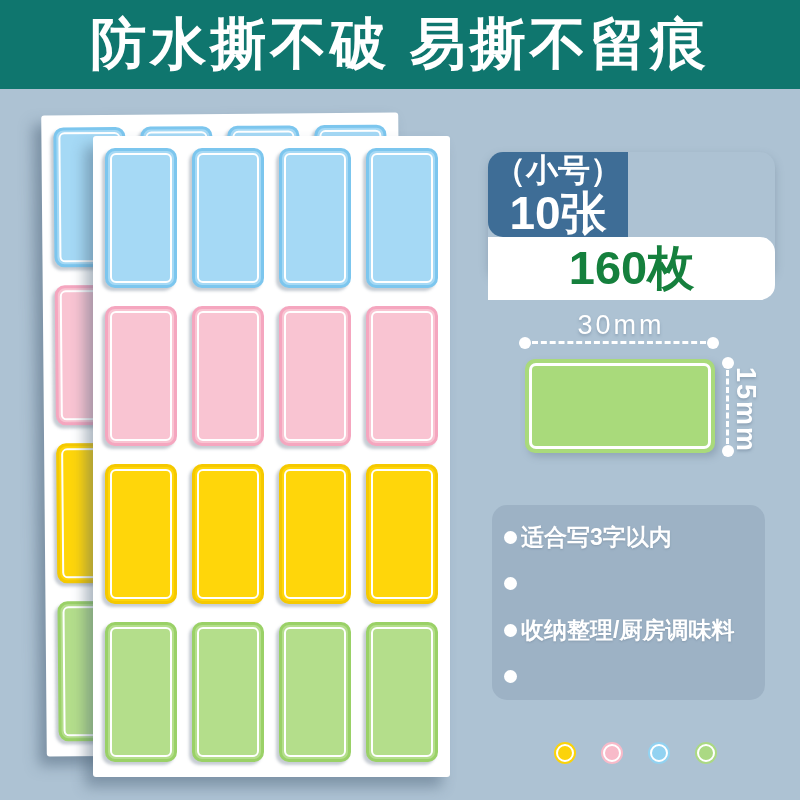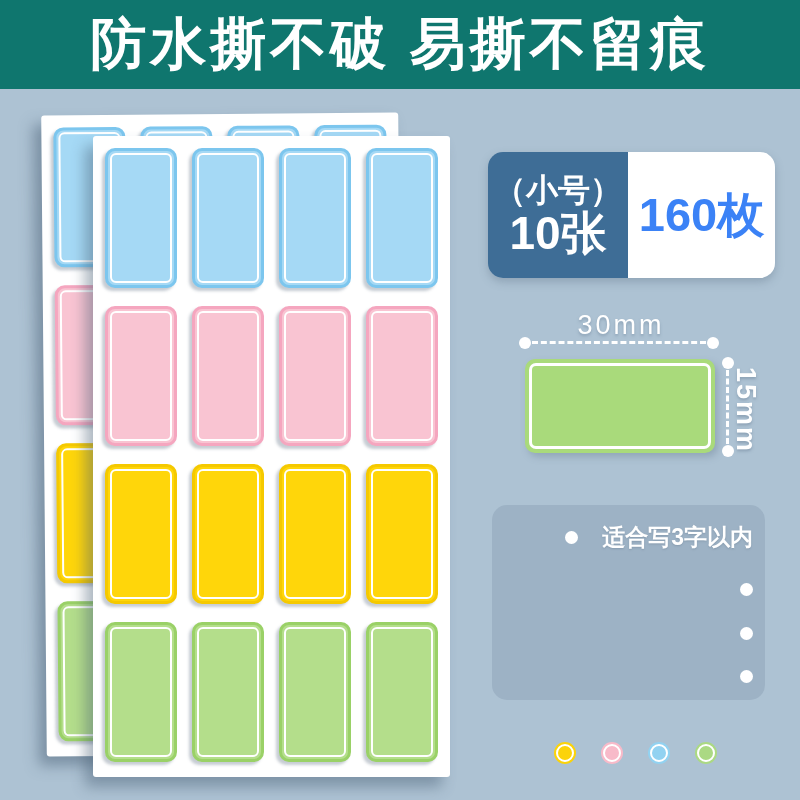--- a/index.html
+++ b/index.html
@@ -35,21 +35,21 @@
     position:relative; border-radius:10px; border:3px solid transparent; box-sizing:border-box;
     box-shadow:-3px 3px 3px rgba(105,120,140,.38);
   }
   .label-cell::after {
     content:""; position:absolute; inset:2px; border:2px solid #fff; border-radius:6px;
   }
 
   
   .size-badge {
     position:absolute; left:488px; top:152px; width:287px; height:126px;
-    display:flex; border-radius:15px; box-shadow:0 4px 9px rgba(88,110,130,.35);
+    display:flex; border-radius:15px; box-shadow:0 4px 9px rgba(88,110,130,.35);flex-direction:column;
   }
   .badge-left {
     width:140px; height:100%; border-radius:15px 0 0 15px; color:#fff;
     display:flex; flex-direction:column; align-items:center; justify-content:center;
   }
   .badge-line1 { font-size:32px; font-weight:bold; line-height:1.15; white-space:nowrap; }
   .badge-line2 { font-size:46px; font-weight:bold; line-height:1.05; white-space:nowrap; }
   .badge-right {
     flex:1; background:#fff; border-radius:0 15px 15px 0;
     display:flex; align-items:center; justify-content:center;
@@ -83,22 +83,22 @@
     writing-mode:vertical-rl; color:#fff; font-size:27px; font-weight:bold;
     letter-spacing:2px; text-shadow:2px 0 3px rgba(112,133,154,.55);
   }
 
   
   .features-box {
     position:absolute; left:492px; top:505px; width:273px; height:195px;
     border-radius:15px; box-sizing:border-box; padding:17px 12px;
     display:flex; flex-direction:column; justify-content:space-between;
   }
-  .feature-row { display:flex; align-items:center; gap:24px; color:#fff;
-    font-size:23px; font-weight:bold; white-space:nowrap; text-shadow:0 1px 2px rgba(100,120,140,.4);justify-content:flex-end; }
+  .feature-row { display:flex; align-items:center; gap:4px; color:#fff;
+    font-size:23px; font-weight:bold; white-space:nowrap; text-shadow:0 1px 2px rgba(100,120,140,.4); }
   .feature-bullet { width:13px; height:13px; min-width:13px; border-radius:50%; background:#fff; }
 
   
   .color-dots { position:absolute; left:554px; top:742px; display:flex; gap:25px; }
   .color-dot { width:22px; height:22px; border-radius:50%; position:relative; }
   .color-dot::after { content:""; position:absolute; inset:2px; border:2px solid #fff; border-radius:50%; }
 </style>
 </head>
 <body style="background: rgb(173, 194, 211);">
 
@@ -146,21 +146,21 @@
       <div class="label-cell" style="background: rgb(180, 222, 139); border-color: rgb(154, 209, 103);"></div>
       <div class="label-cell" style="background: rgb(180, 222, 139); border-color: rgb(154, 209, 103);"></div>
     </div>
 </div>
 
 <div class="size-badge">
   <div class="badge-left" style="background: rgb(62, 109, 150);">
     <div class="badge-line1">（小号）</div>
     <div class="badge-line2">10张</div>
   </div>
-  <div class="badge-right" style="color: #3b82f6;">
+  <div class="badge-right" style="color: #15803d;">
     <span>160枚</span>
   </div>
 </div>
 
 <div class="dim-width-label">30mm</div>
 
 <div class="dim-line dim-line-h">
   <span class="dim-dot dot-a"></span>
   <span class="dash"></span>
   <span class="dim-dot dot-b-h"></span>
@@ -179,20 +179,21 @@
 <div class="features-box" style="background: rgb(157, 178, 197);">
     <div class="feature-row">
       <span class="feature-bullet"></span>
       <span>适合写3字以内</span>
     </div>
     <div class="feature-row">
       <span class="feature-bullet"></span>
     </div>
     <div class="feature-row">
       <span class="feature-bullet"></span>
+      <span>收纳整理/厨房调味料</span>
     </div>
     <div class="feature-row">
       <span class="feature-bullet"></span>
     </div>
   </div>
 
 <div class="color-dots">
     <span class="color-dot" style="background: rgb(251, 211, 10);"></span>
     <span class="color-dot" style="background: rgb(248, 186, 201);"></span>
     <span class="color-dot" style="background: rgb(146, 210, 241);"></span>

